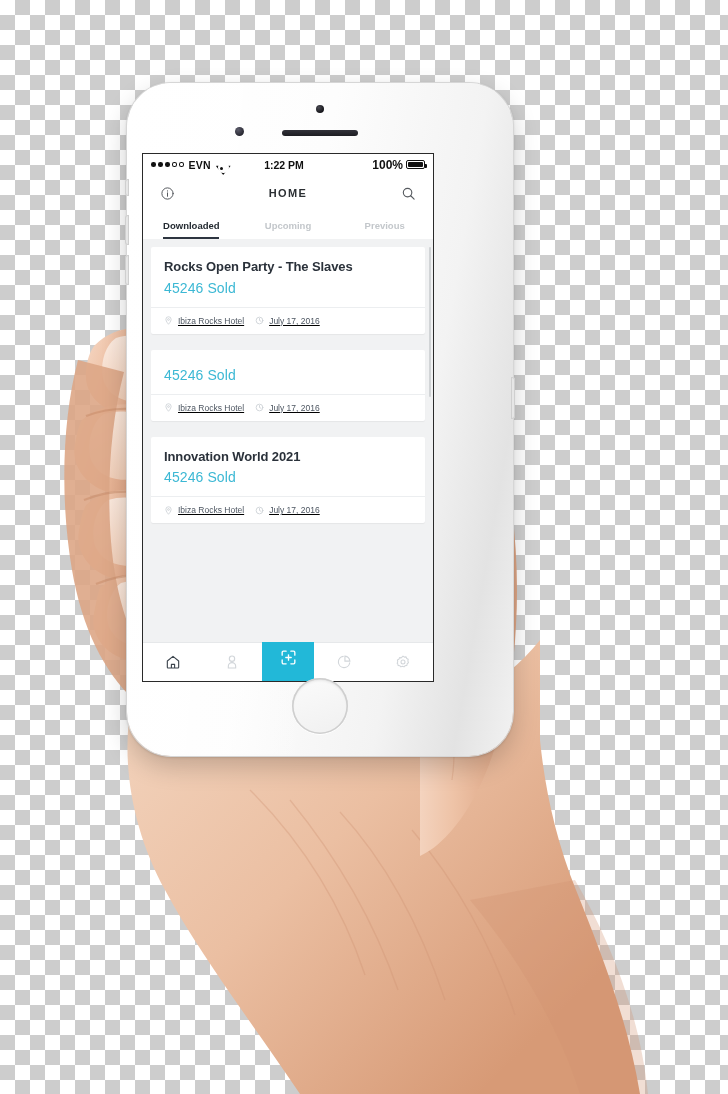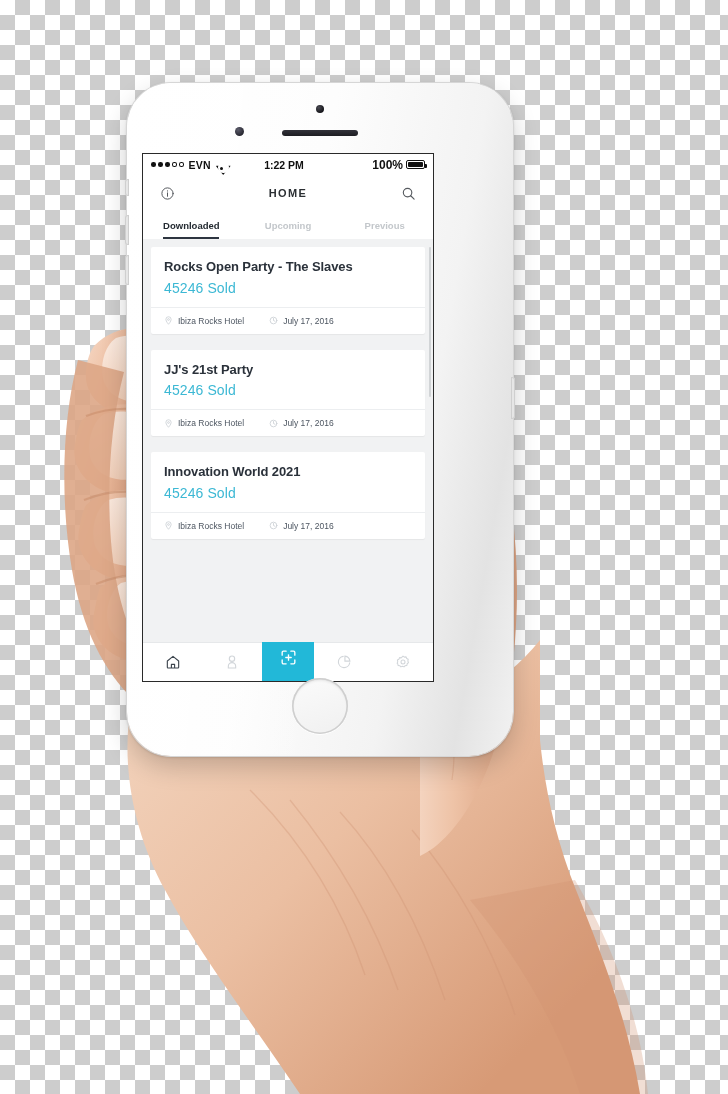--- a/index.html
+++ b/index.html
@@ -109,21 +109,21 @@
   .tab.active::after{content:"";position:absolute;bottom:0;left:50%;transform:translateX(-50%);
                      width:56px;height:2.5px;background:#2d3540;}
 
   
   .list{flex:1;overflow:hidden;background:#f1f2f3;padding:8px 8px 0 8px;position:relative;}
   .card{background:#fff;border-radius:2px;margin-bottom:16px;
         box-shadow:0 1px 1px rgba(0,0,0,.05);}
   .card-top{padding:12px 13px 11px 13px;}
   .card-title{font-size:13px;font-weight:bold;color:#2a313a;letter-spacing:-.1px;line-height:1.2;}
   .card-sold{font-size:14px;color:#3cb8d4;margin-top:5px;letter-spacing:.1px;}
-  .card-meta{border-top:1px solid #eceef0;padding:8px 13px;display:flex;align-items:center;gap:25px;}
+  .card-meta{border-top:1px solid #eceef0;padding:8px 13px;display:flex;align-items:center;gap:11px;text-decoration:underline;}
   .meta{display:flex;align-items:center;gap:5px;font-size:8.5px;color:#4c5560;}
   .meta .gi{color:#c6cbd0;display:flex;}
   .meta .gi svg{display:block;}
 
   .scrollbar{position:absolute;right:2px;top:8px;width:2px;height:150px;
              background:rgba(170,175,180,.45);border-radius:1px;}
 
   
   .tabbar{flex:0 0 38px;background:#fff;border-top:1px solid #e6e8ea;
           display:flex;align-items:stretch;}
@@ -366,21 +366,20 @@
                   <polyline points="12,6.6 12,12 16,14"></polyline>
               </svg>
             </span>
             <span>July 17, 2016</span>
           </span>
         </div>
       </div>
 
       <div class="card">
         <div class="card-top">
-          <div class="card-title">JJ's 21st Party</div>
           <div class="card-sold">45246 Sold</div>
         </div>
         <div class="card-meta">
           <span class="meta">
             <span class="gi">
               <svg width="9" height="9" viewBox="0 0 24 24" fill="none" stroke="currentColor" stroke-width="2">
                 <path d="M12 22s7-7.6 7-13A7 7 0 0 0 5 9c0 5.4 7 13 7 13z"></path>
                 <circle cx="12" cy="9.3" r="2.4"></circle>
               </svg>
             </span>

